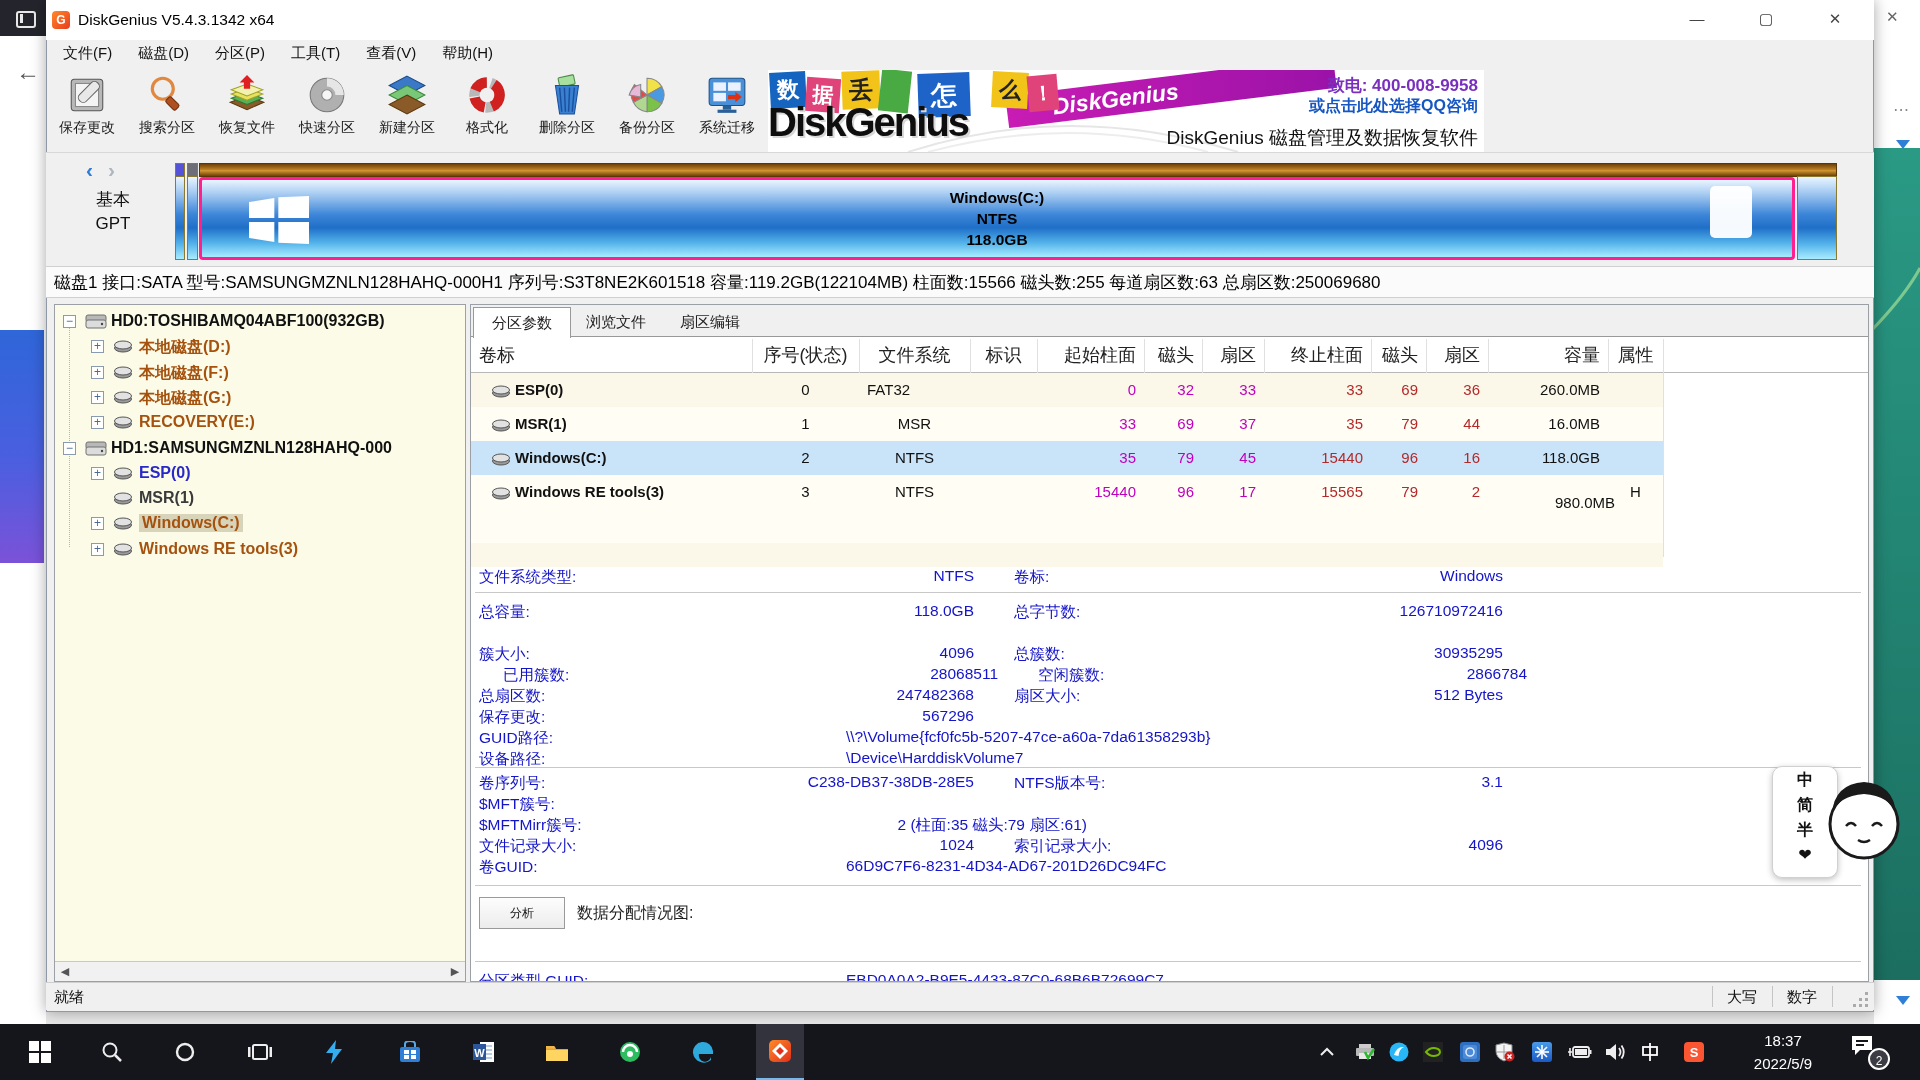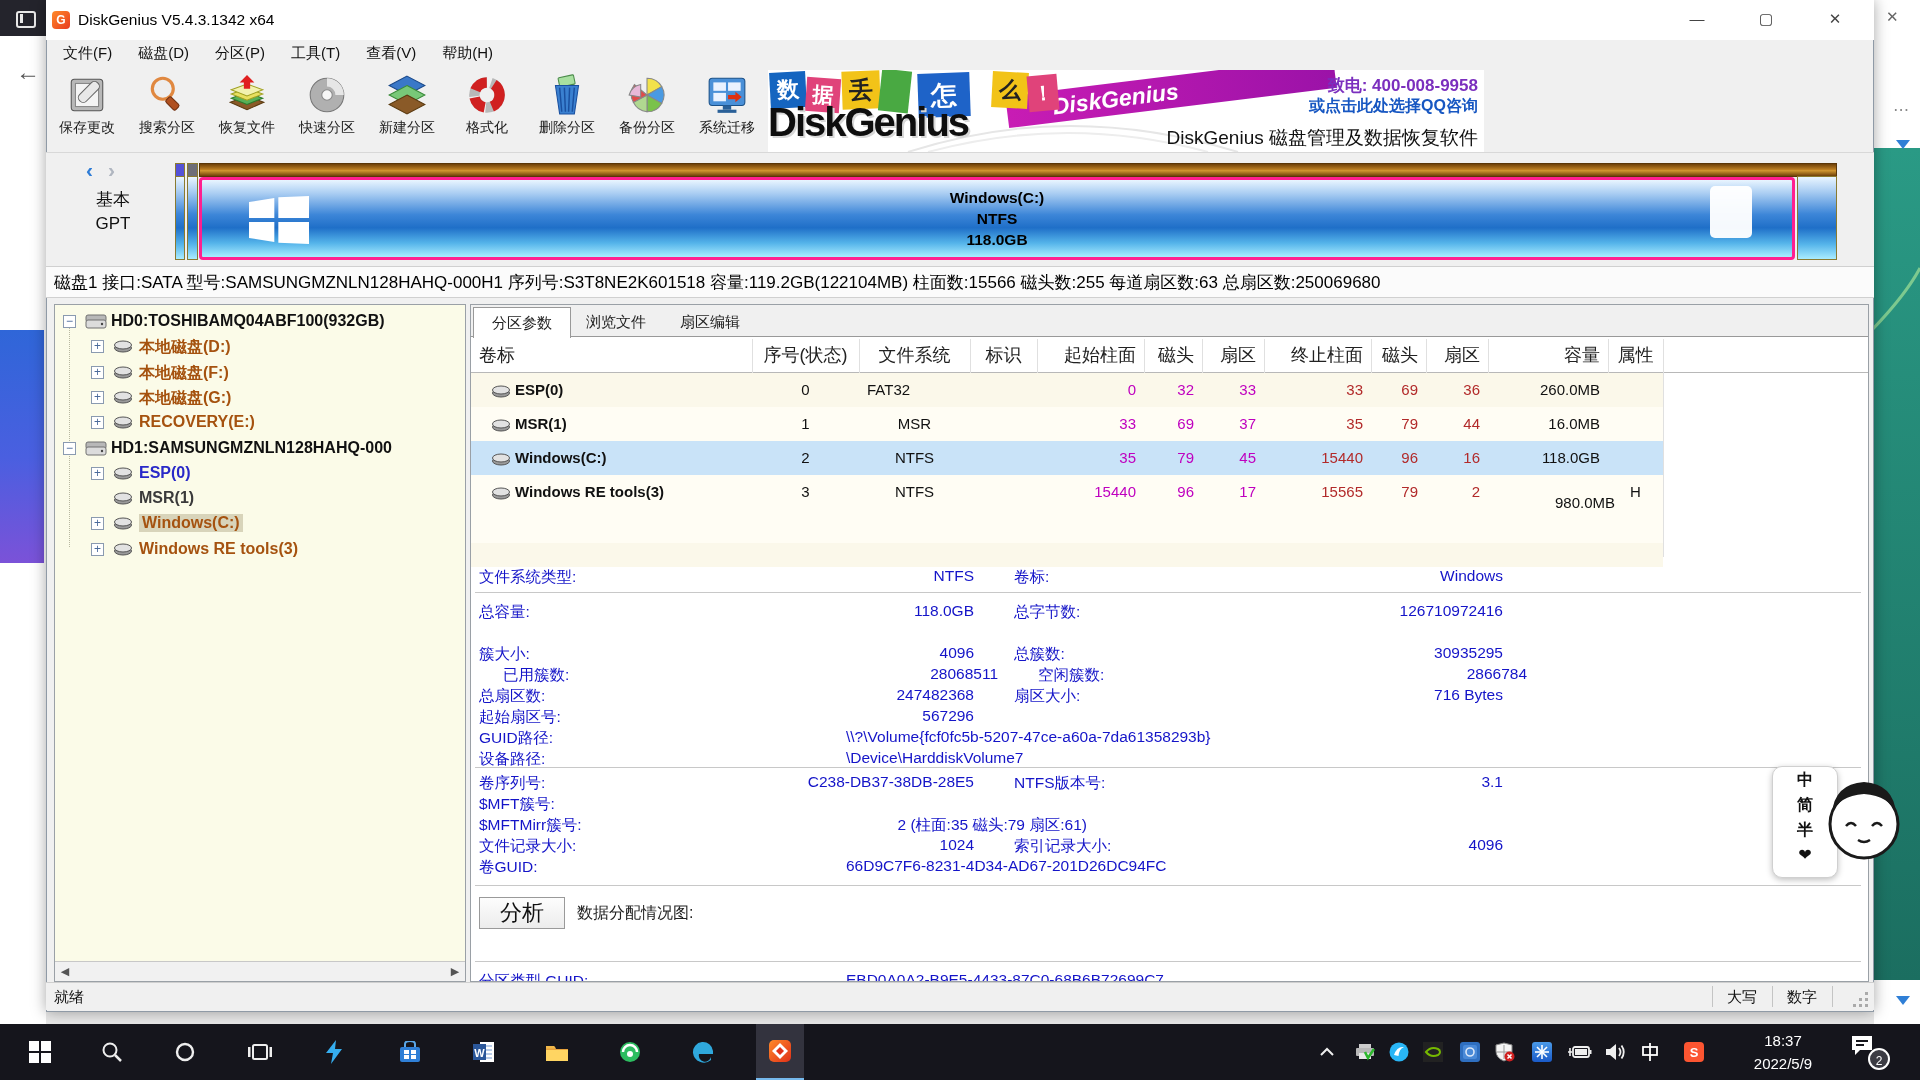--- a/index.html
+++ b/index.html
@@ -80,21 +80,21 @@
   
   .drow{position:absolute;height:21px;font-size:15.5px;color:#1414c8;white-space:nowrap;}
   .dl{position:absolute;left:8px;}
   .dv{position:absolute;left:260px;width:243px;text-align:right;}
   .dvl{position:absolute;left:375px;}
   .dv-mft{position:absolute;left:260px;width:398px;text-align:right;}
   .dv-mftm{position:absolute;left:260px;width:356px;text-align:right;}
   .dl2{position:absolute;left:543px;}
   .dv2{position:absolute;left:712px;width:320px;text-align:right;}
   .dsep{position:absolute;left:4px;width:1386px;height:1px;background:#c8c8c8;}
-  .analyze-btn{position:absolute;left:8px;top:592px;width:86px;height:32px;background:linear-gradient(#fdfdfd,#ececec);border:1px solid #9a9a9a;text-align:center;line-height:30px;font-size:22px;color:#111;box-sizing:border-box;}
+  .analyze-btn{position:absolute;left:8px;top:592px;width:86px;height:32px;background:linear-gradient(#fdfdfd,#ececec);border:1px solid #9a9a9a;text-align:center;line-height:30px;font-size:12px;color:#111;box-sizing:border-box;}
   .alloc-label{position:absolute;left:106px;top:598px;font-size:16px;color:#222;}
   
   .statusbar{left:46px;top:982px;width:1828px;height:28px;background:#f0f0f0;border-top:1px solid #cfcfcf;box-sizing:border-box;}
   .st-txt{position:absolute;top:5px;font-size:15px;color:#111;}
   .st-sep{position:absolute;top:3px;width:1px;height:21px;background:#c4c4c4;}
   .grip{position:absolute;right:6px;bottom:3px;}
   .gd{position:absolute;width:3px;height:3px;background:#aaa;}
   
   .taskbar{left:0;top:1024px;width:1920px;height:56px;background:#15151c;}
   .tk{position:absolute;top:0;width:48px;height:56px;display:flex;align-items:center;justify-content:center;}
@@ -501,24 +501,24 @@
       <div class="drow" style="top: 360px; left: 0px; width: 1392px; margin-left: 24px;">
         <div class="dl">已用簇数:</div>
         <div class="dv">28068511</div>
         <div class="dl2">空闲簇数:</div>
         <div class="dv2">2866784</div>
       </div>
       <div class="drow" style="top: 381px; left: 0px; width: 1392px;">
         <div class="dl">总扇区数:</div>
         <div class="dv">247482368</div>
         <div class="dl2">扇区大小:</div>
-        <div class="dv2">716 Bytes</div>
+        <div class="dv2">512 Bytes</div>
       </div>
       <div class="drow" style="top: 402px; left: 0px; width: 1392px;">
-        <div class="dl">起始扇区号:</div>
+        <div class="dl">保存更改:</div>
         <div class="dv">567296</div>
       </div>
       <div class="drow" style="top: 423px; left: 0px; width: 1392px;">
         <div class="dl">GUID路径:</div>
         <div class="dvl">\\?\Volume{fcf0fc5b-5207-47ce-a60a-7da61358293b}</div>
       </div>
       <div class="drow" style="top: 444px; left: 0px; width: 1392px;">
         <div class="dl">设备路径:</div>
         <div class="dvl">\Device\HarddiskVolume7</div>
       </div>

